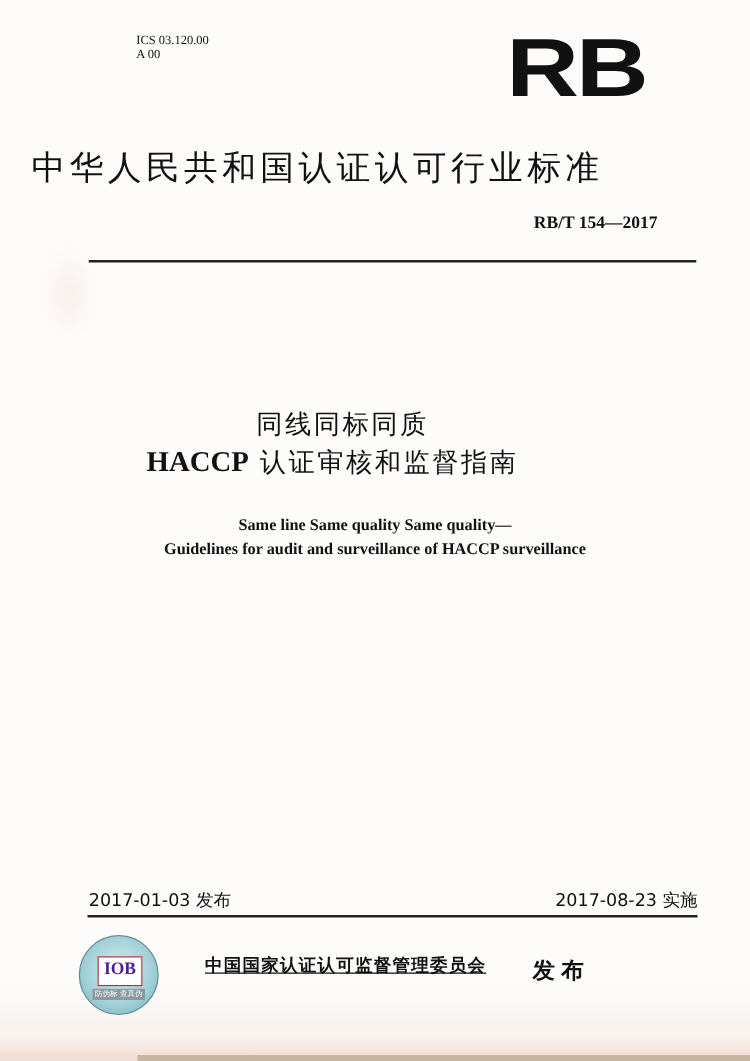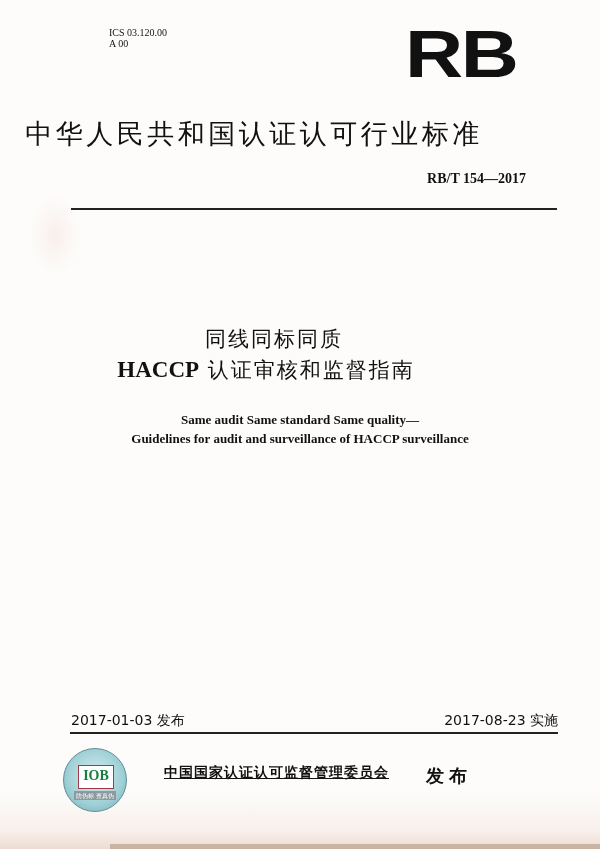--- a/index.html
+++ b/index.html
@@ -69,21 +69,21 @@
     background: radial-gradient(circle at 50% 45%, #d6eef0 0%, #9fd0d6 60%, #6fa8b2 100%);
     border:1px solid #5f8f97;
     overflow:hidden;
   }
   .seal-inner {
     position:absolute; left:14px; top:16px; width:34px; height:22px; background:#fff;
     border:1px solid #a03a4a;
   }
   .seal-mark {
     position:absolute; left:2px; top:1px; width:30px; height:18px; text-align:center;
-    color:#15803d; font-weight:bold; font-size:14px; line-height:18px; font-family:"Liberation Serif", serif;
+    color:#4c1d95; font-weight:bold; font-size:14px; line-height:18px; font-family:"Liberation Serif", serif;
   }
   .seal-band {
     position:absolute; left:10px; top:42px; width:42px; height:9px; background:#8c9aa0;
     color:#fff; font-size:6px; text-align:center; line-height:9px;
   }
   .publisher {
     position:absolute; left:164px; top:764px; font-size:14px; font-weight:bold; letter-spacing:1px;text-decoration:underline;
   }
   .publish-verb {
     position:absolute; left:426px; top:764px; font-size:18px; font-weight:bold; letter-spacing:5px;
@@ -104,21 +104,21 @@
 <div class="logo">RB</div>
 
 <div class="std-org">中华人民共和国认证认可行业标准</div>
 <div class="std-no">RB/T 154—2017</div>
 <div class="rule-top"></div>
 
 <div class="title-cn1">同线同标同质</div>
 <div class="title-cn2">
   <span class="latin">HACCP</span><span> 认证审核和监督指南</span>
 </div>
-<div class="title-en1">Same audit Same standard Same quality—</div>
+<div class="title-en1">Same line Same quality Same quality—</div>
 <div class="title-en2">Guidelines for audit and surveillance of HACCP surveillance</div>
 
 <div class="date-issue">2017-01-03 发布</div>
 <div class="date-impl">2017-08-23 实施</div>
 <div class="rule-bottom"></div>
 
 <div class="seal">
   <div class="seal-inner">
     <div class="seal-mark">IOB</div>
   </div>

